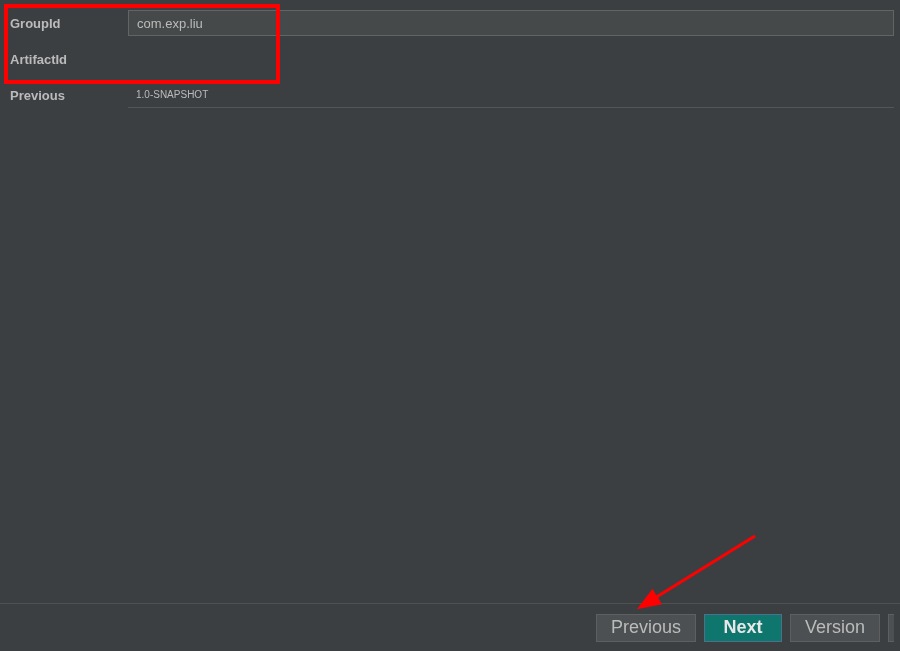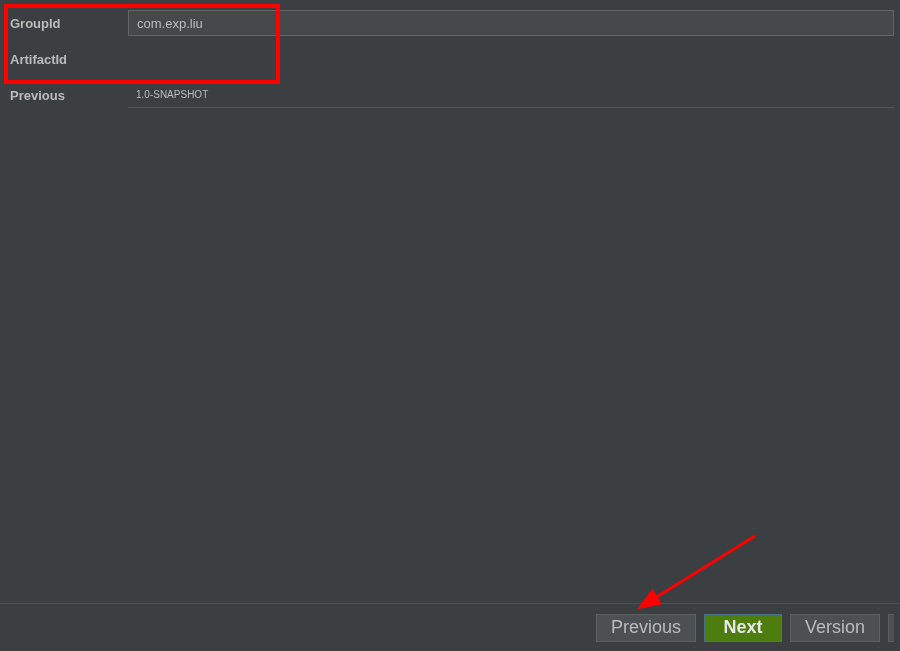--- a/index.html
+++ b/index.html
@@ -105,21 +105,21 @@
       margin-left: 8px;
       background: #4c5052;
       border: 1px solid #5e6060;
       color: #bbbbbb;
       font-size: 18px;
       font-family: inherit;
       cursor: pointer;
       padding: 0 14px;
     }
     .btn-primary {
-      background: #4d7c0f;
+      background: #0f766e;
       border: 1px solid #4c708c;
       color: #e8e8e8;
       font-weight: bold;
     }
     .help-edge {
       width: 6px;
       height: 28px;
       margin-left: 8px;
       background: #4c5052;
       border: 1px solid #5e6060;

